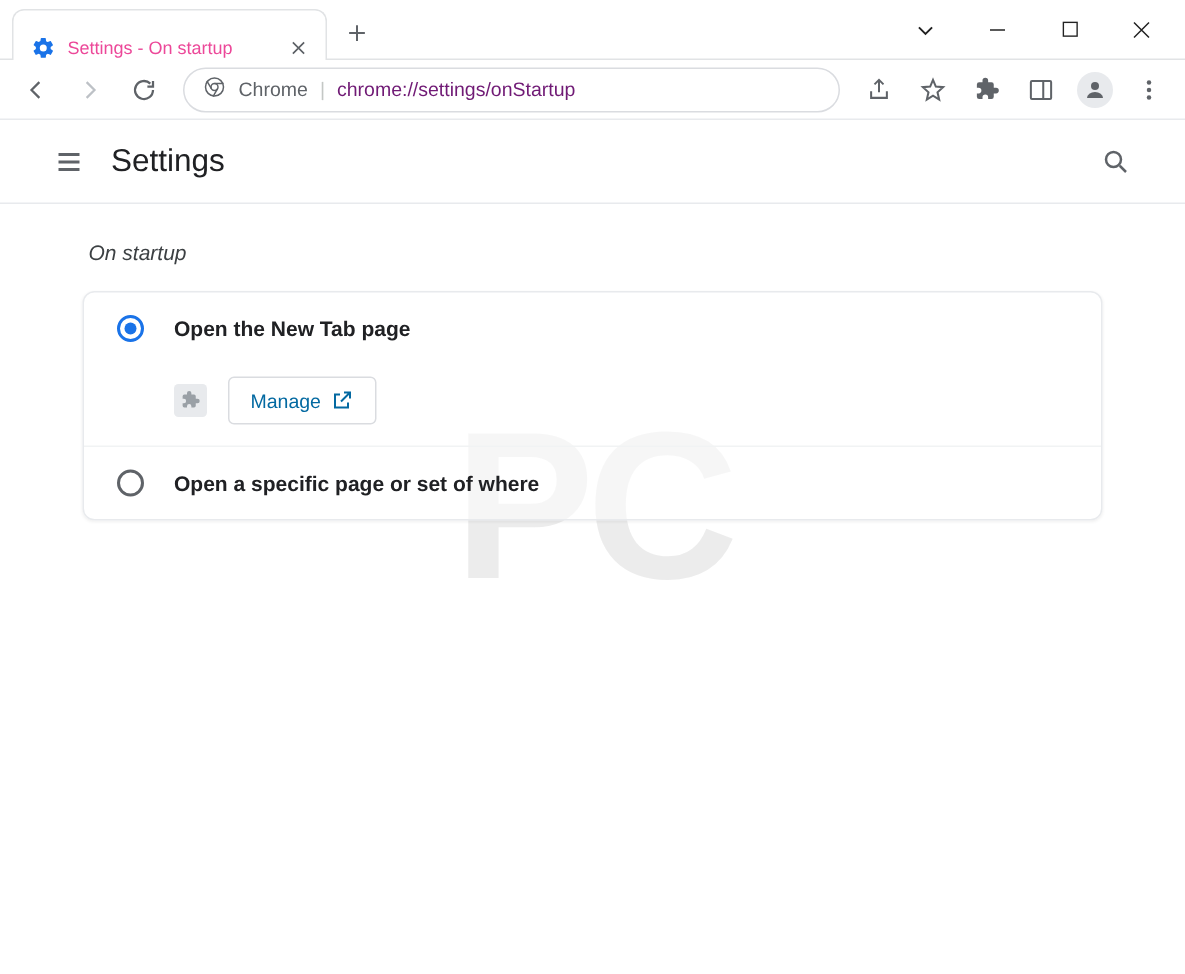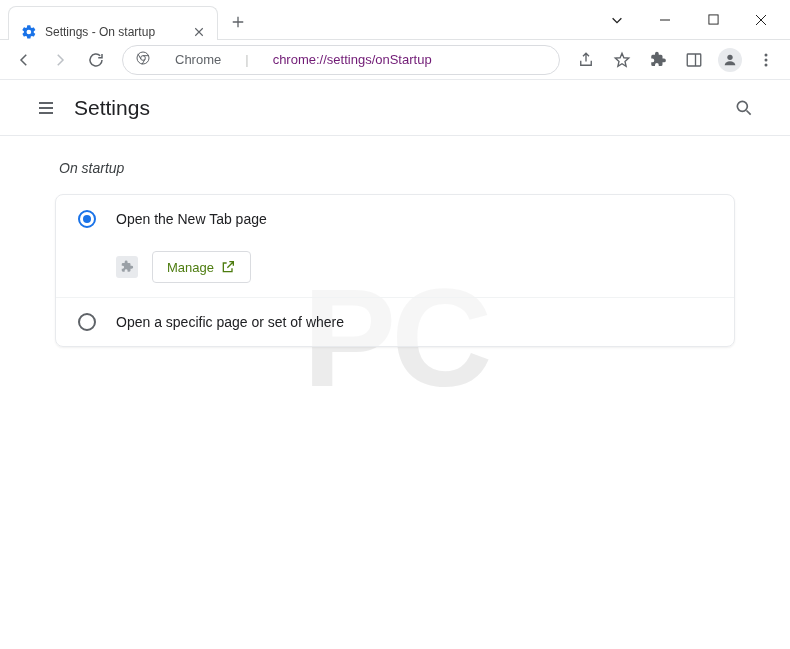--- a/index.html
+++ b/index.html
@@ -39,21 +39,21 @@
       display: flex;
       align-items: center;
       gap: 8px;
       padding: 16px 12px 0 12px;
       margin: 6px 0 0 8px;
       background: #fff;
       border-radius: 8px 8px 0 0;
       height: 34px;
       min-width: 210px;
       font-size: 12px;
-      color: #404040;
+      color: #ec4899;
       border: 1px solid #e1e3e5;
       border-bottom: none;
     }
     .tab .favicon { width: 16px; height: 16px; color: #1a73e8; }
     .tab .tab-title { flex: 1; white-space: nowrap; overflow: hidden; text-overflow: ellipsis; }
     .tab .close { width: 12px; height: 12px; color: #5f6368; }
     .newtab {
       width: 28px; height: 28px;
       display: flex; align-items: center; justify-content: center;
       margin: 8px 0 0 6px;
@@ -91,21 +91,21 @@
       flex: 1;
       height: 30px;
       border: 1px solid #dadce0;
       border-radius: 15px;
       display: flex;
       align-items: center;
       padding: 0 12px;
       margin: 0 6px;
       font-size: 13px;
       color: #5f6368;
-      gap: 24px;
+      gap: 8px;
     }
     .omnibox .site-label { color: #5f6368; }
     .omnibox .sep { color: #c4c7c5; }
     .omnibox .url { color: #701a75; }
     .settings-header {
       height: 56px;
       display: flex;
       align-items: center;
       padding: 0 36px;
       gap: 18px;
@@ -144,20 +144,21 @@
     }
     .option-row {
       display: flex;
       align-items: center;
       min-height: 48px;
       padding: 12px 22px;
       gap: 20px;
       font-size: 14px;
       color: #202124;
       border-bottom: 1px solid #f1f3f4;
+      font-weight: bold;
     }
     .option-row:last-child { border-bottom: none; }
     .radio {
       width: 18px; height: 18px;
       border: 2px solid #5f6368;
       border-radius: 50%;
       position: relative;
       flex-shrink: 0;
     }
     .radio.selected { border-color: #1a73e8; }
@@ -186,21 +187,21 @@
       font-size: 13px;
       color: #3c4043;
       flex: 1;
     }
     .btn {
       height: 32px;
       padding: 0 14px;
       border: 1px solid #dadce0;
       border-radius: 4px;
       background: #fff;
-      color: #4d7c0f;
+      color: #0369a1;
       font-size: 13px;
       font-weight: 500;
       display: flex;
       align-items: center;
       gap: 6px;
       cursor: pointer;
     }
     .btn svg { width: 16px; height: 16px; }
     .avatar {
       width: 24px; height: 24px;

